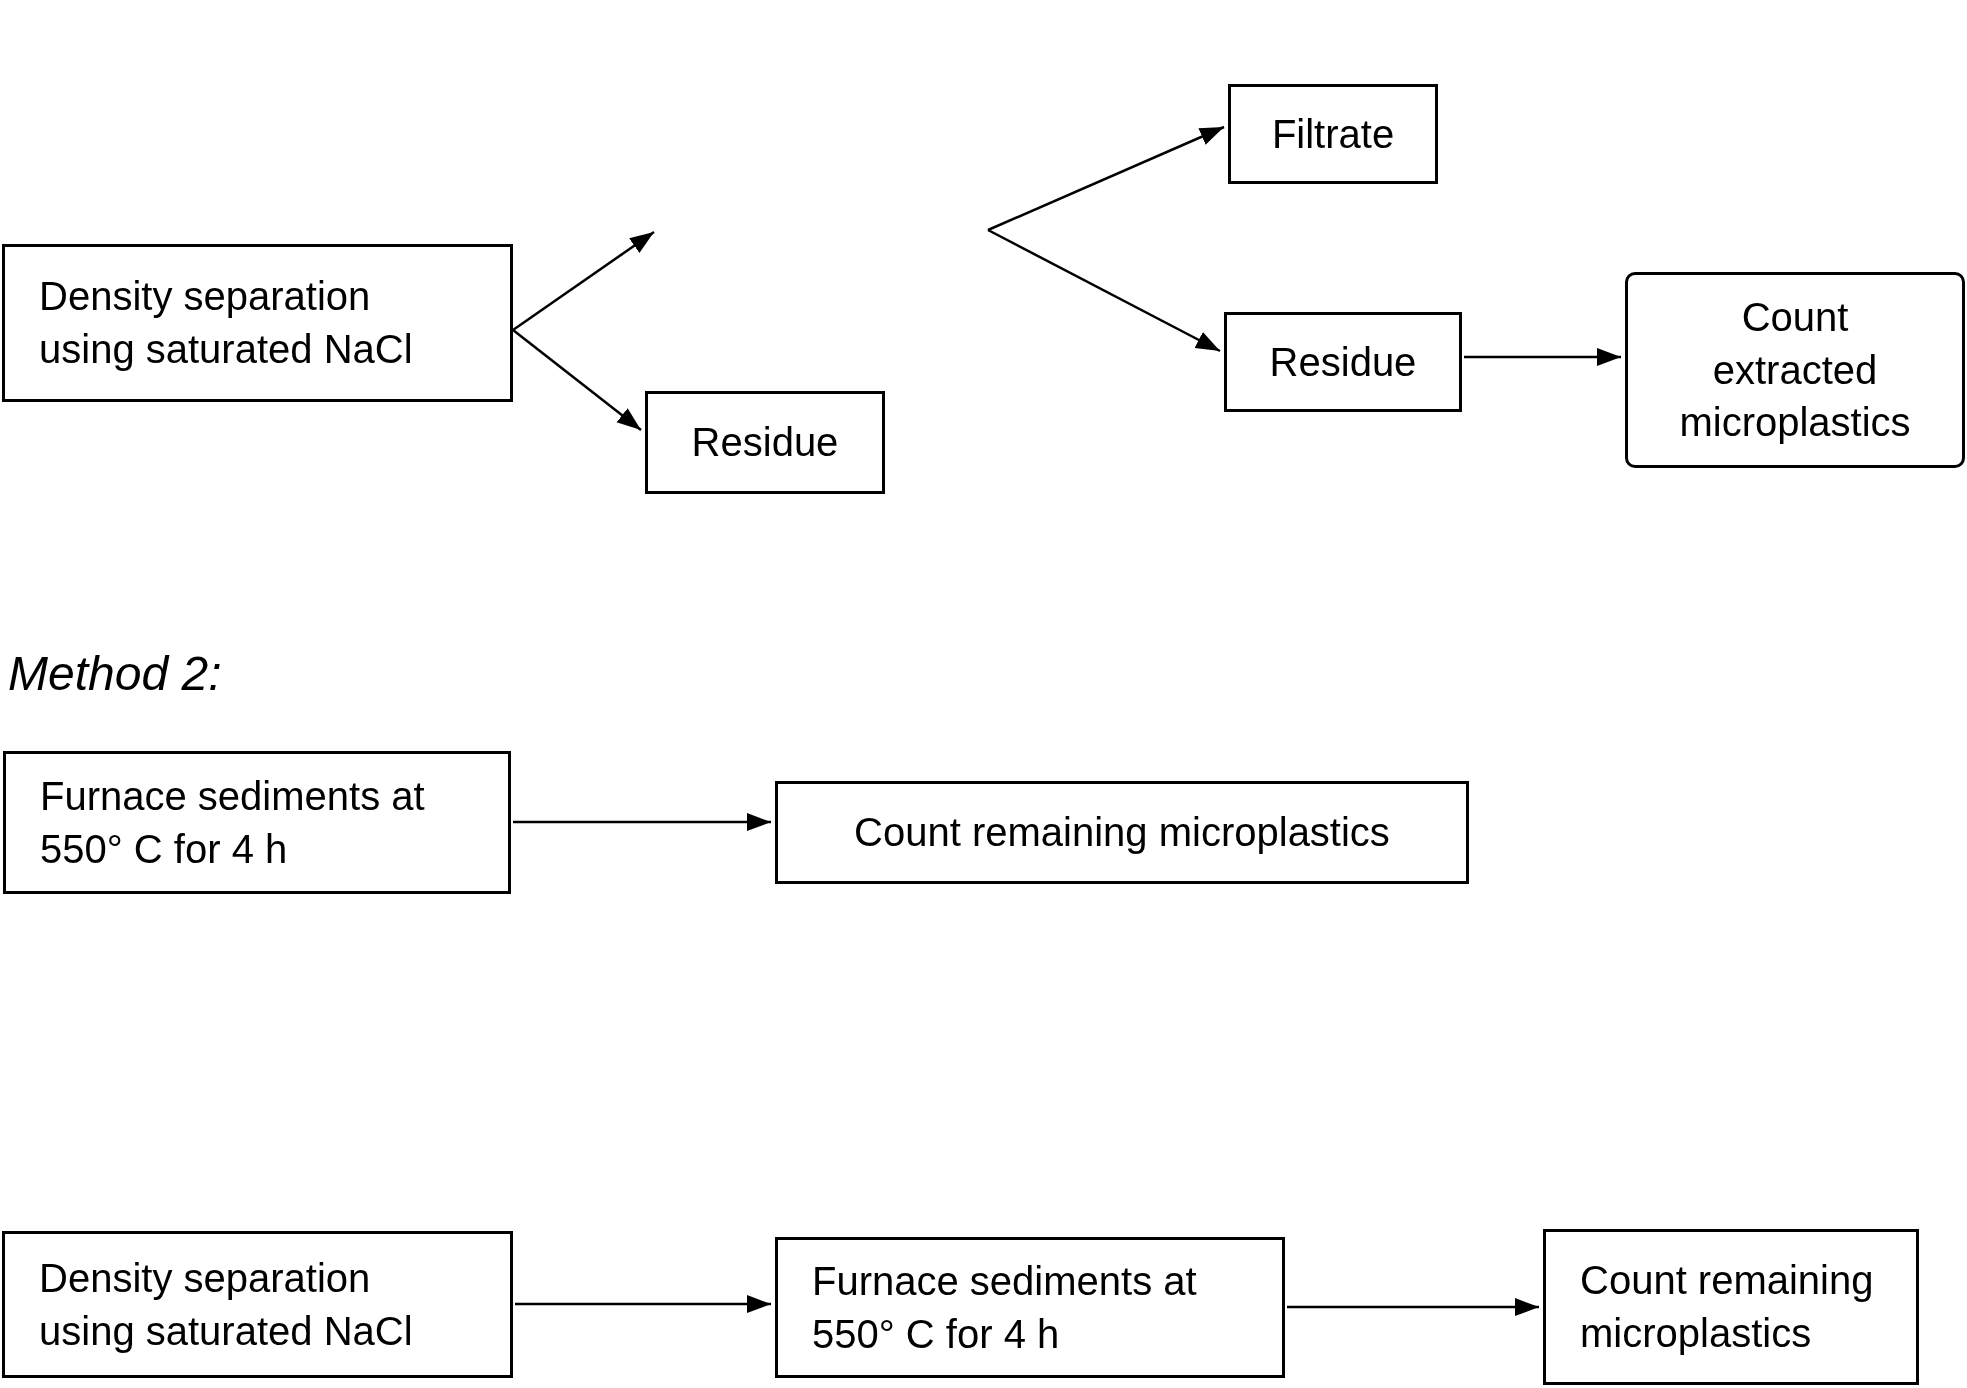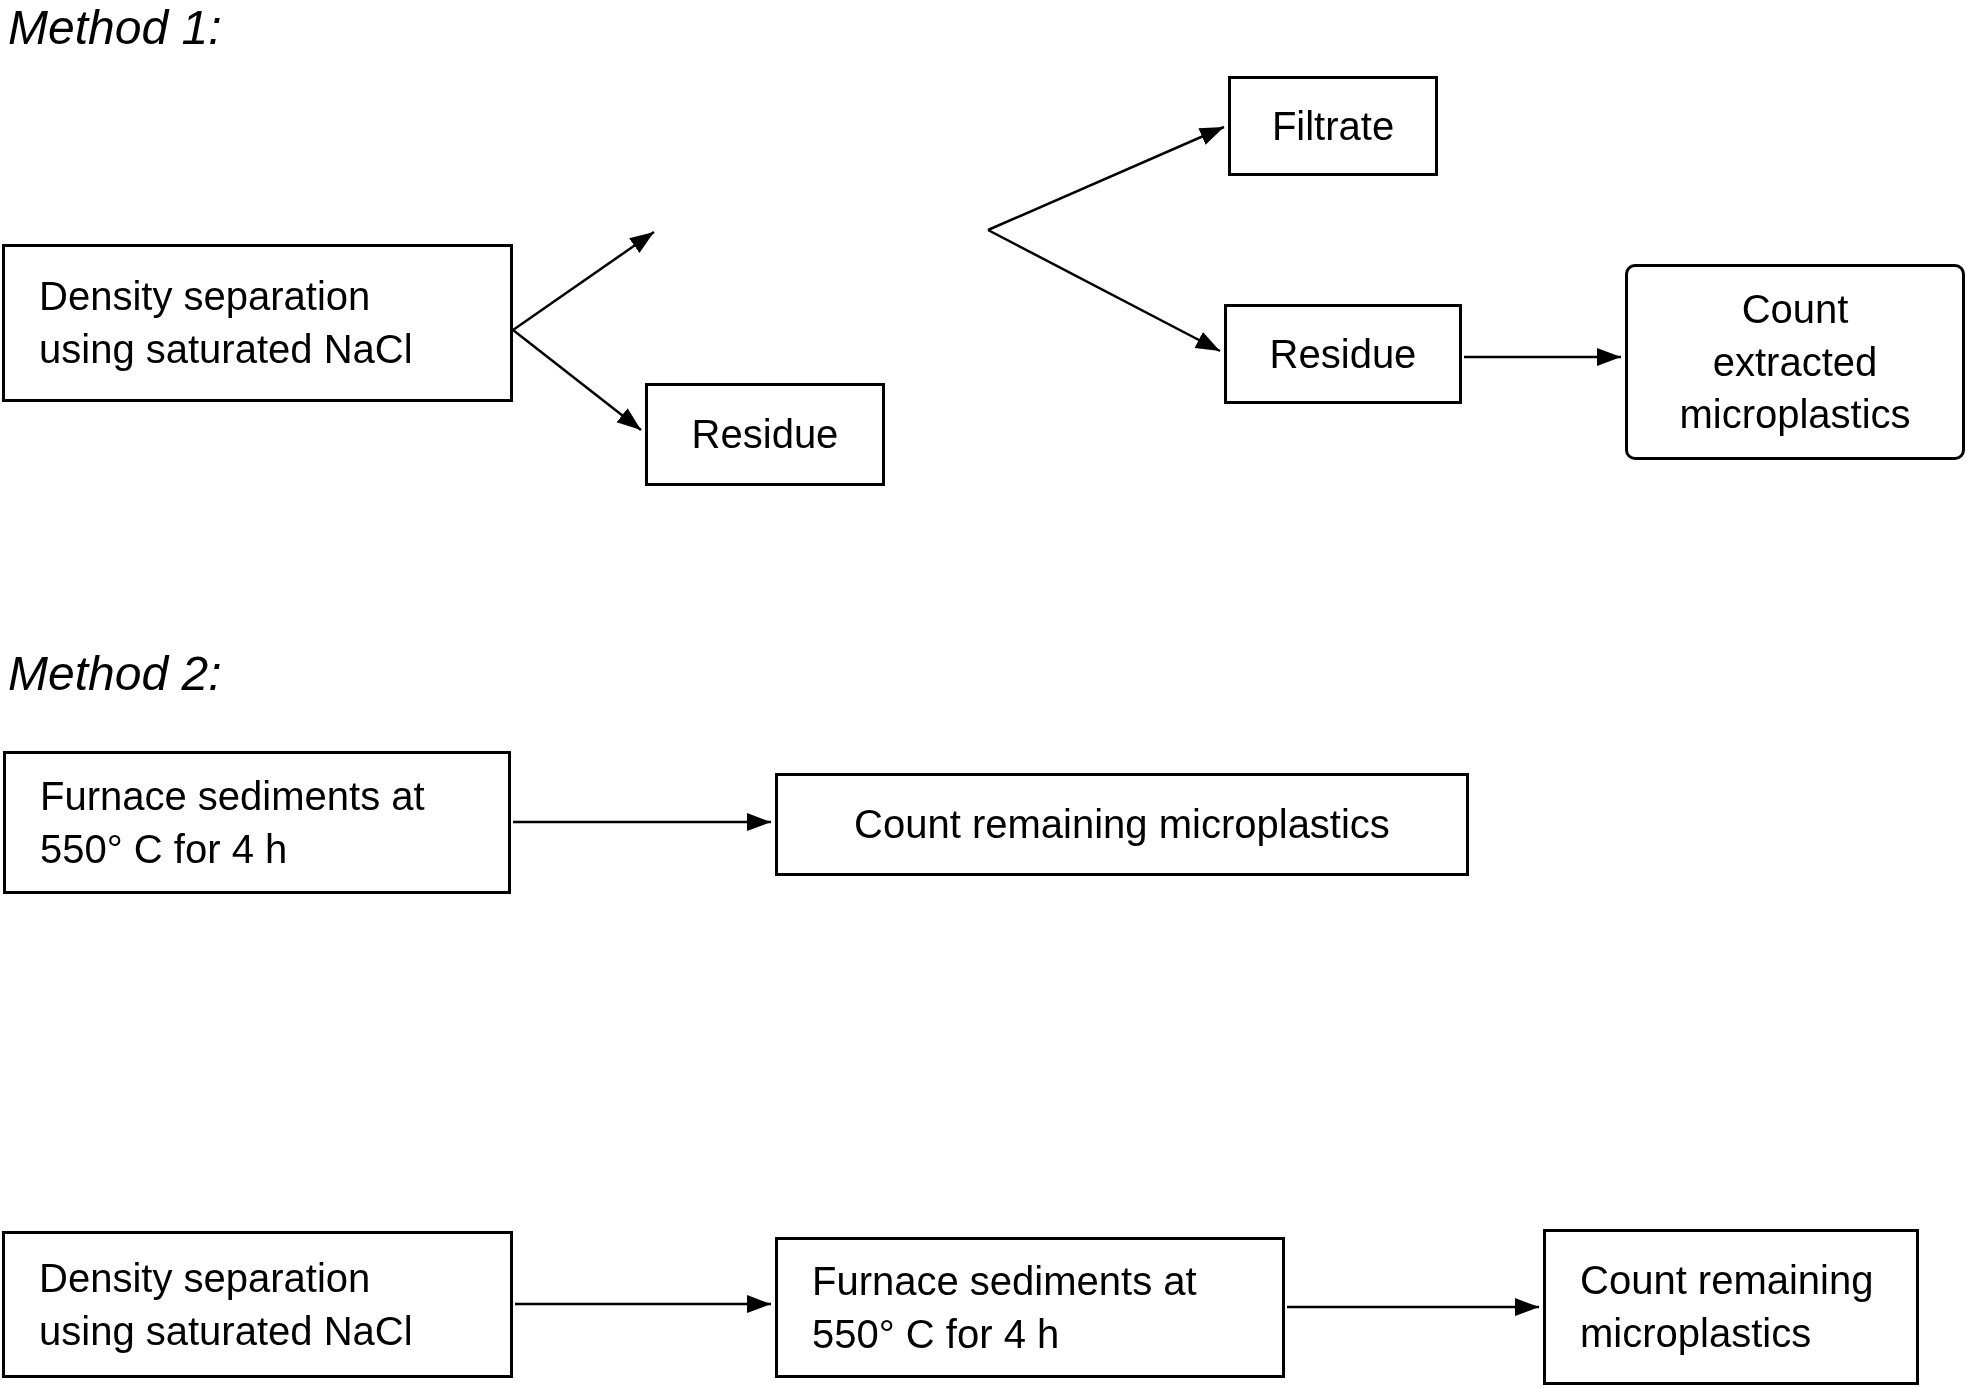--- a/index.html
+++ b/index.html
@@ -39,20 +39,21 @@
     display: flex;
     align-items: center;
     font-size: 40px;
     line-height: 1.32;
     white-space: pre-line;
   }
   .node.center {
     justify-content: center;
     text-align: center;
     padding: 0 8px;
+    margin-top: 8px;
   }
   .node.left {
     justify-content: flex-start;
     text-align: left;
     padding-left: 34px;
     padding-right: 22px;
   }
 </style>
 </head>
 <body>
@@ -68,21 +69,20 @@
     <line x1="513" y1="330" x2="654" y2="232" stroke="#000000" stroke-width="2.5" marker-end="url(#arrowhead)"></line>
     <line x1="513" y1="330" x2="641" y2="430" stroke="#000000" stroke-width="2.5" marker-end="url(#arrowhead)"></line>
     <line x1="988" y1="230" x2="1224" y2="127" stroke="#000000" stroke-width="2.5" marker-end="url(#arrowhead)"></line>
     <line x1="988" y1="230" x2="1220" y2="351" stroke="#000000" stroke-width="2.5" marker-end="url(#arrowhead)"></line>
     <line x1="1464" y1="357" x2="1621" y2="357" stroke="#000000" stroke-width="2.5" marker-end="url(#arrowhead)"></line>
     <line x1="513" y1="822" x2="771" y2="822" stroke="#000000" stroke-width="2.5" marker-end="url(#arrowhead)"></line>
     <line x1="515" y1="1304" x2="771" y2="1304" stroke="#000000" stroke-width="2.5" marker-end="url(#arrowhead)"></line>
     <line x1="1287" y1="1307" x2="1539" y2="1307" stroke="#000000" stroke-width="2.5" marker-end="url(#arrowhead)"></line>
   </svg>
 
-  <div class="method-label" style="left:8px; top:2px;">Method 1:</div>
 
   <div class="node left" style="left:2px; top:244px; width:511px; height:158px;">Density separation
 using saturated NaCl</div>
 
 
   <div class="node center" style="left:645px; top:383px; width:240px; height:103px;">Residue</div>
 
   <div class="node center" style="left:1228px; top:76px; width:210px; height:100px;">Filtrate</div>
 
   <div class="node center" style="left:1224px; top:304px; width:238px; height:100px;">Residue</div>

